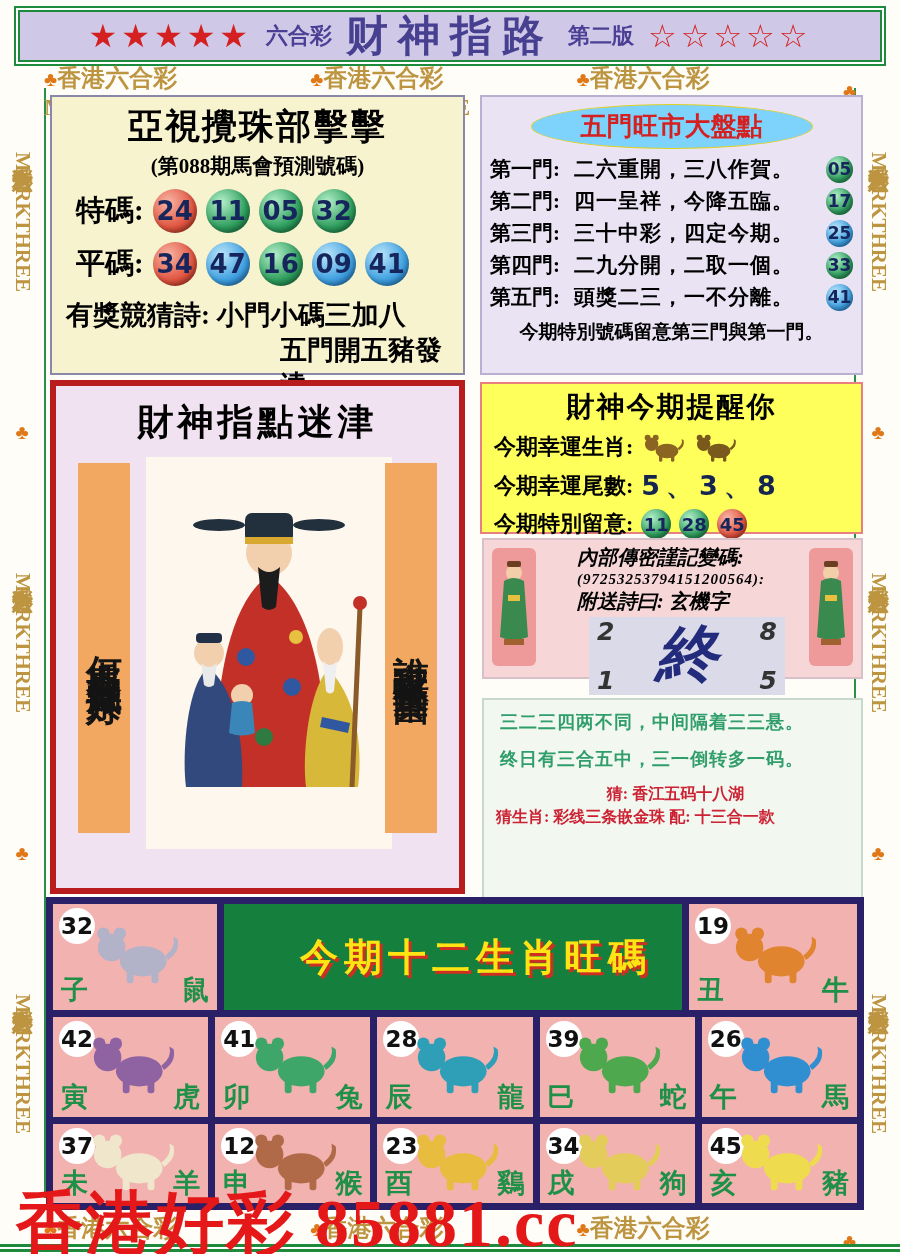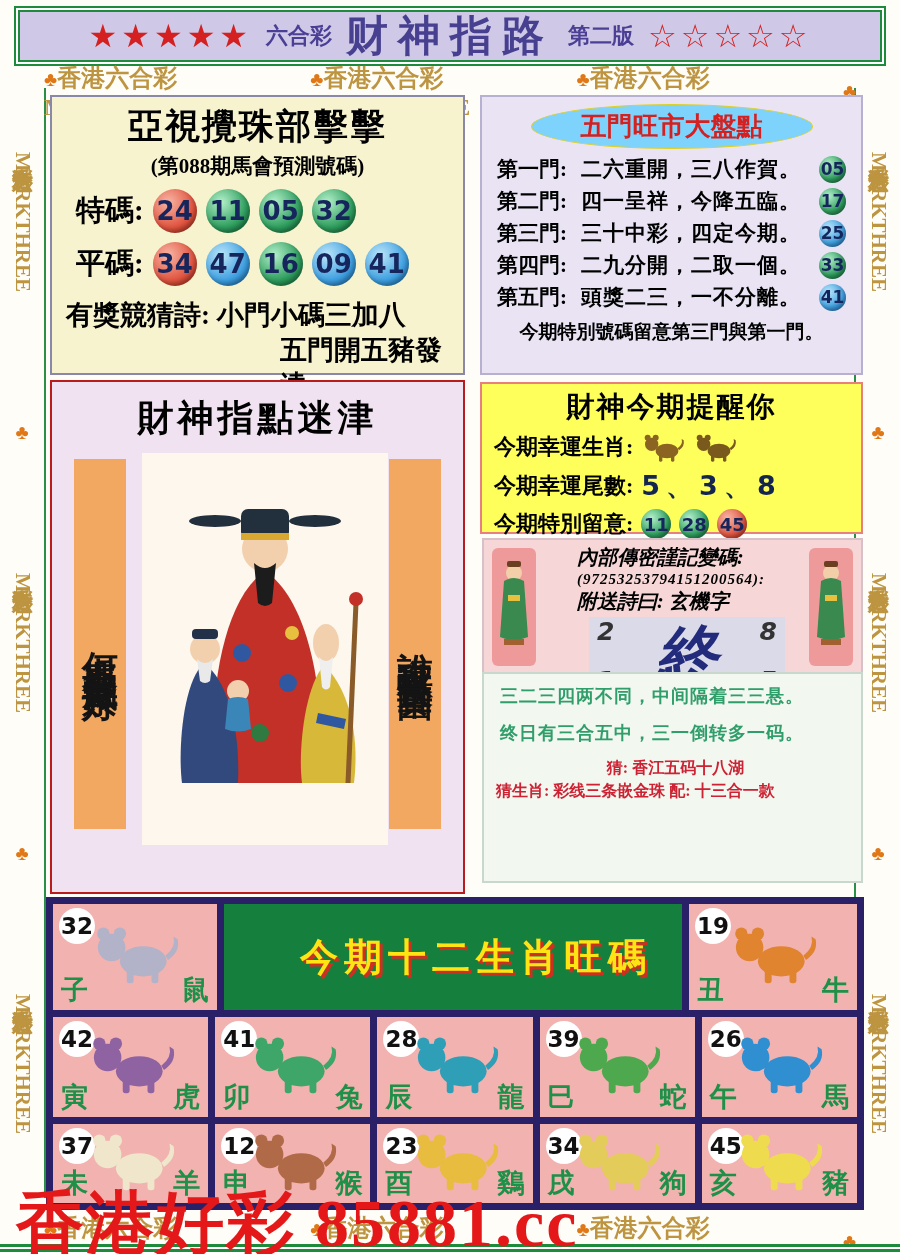--- a/index.html
+++ b/index.html
@@ -43,26 +43,26 @@
   .ball[data-color="green"]{background:radial-gradient(circle at 35% 30%,#b4f0ca,#2f9e5e 60%,#115f33);}
   .ball[data-color="blue"]{background:radial-gradient(circle at 35% 30%,#bce6fa,#3fa0e0 60%,#145c9e);}
   .boxA-poem{font-size:27px;font-weight:bold;text-align:left;margin:12px 0 0 4px;line-height:1.3;}
   .boxA-poem .l2{margin-left:214px;}
   
   .boxB{left:480px;top:95px;width:383px;height:280px;background:#e9e3f4;border:2px solid #b8b0d0;
         padding:5px 8px;}
   .boxB-title{width:280px;margin:2px auto 6px;background:#7dd3fc;border:1px solid #e0d020;
               border-radius:50%;text-align:center;color:#d42020;font-size:26px;font-weight:bold;
               padding:4px 0;}
-  .doorrow{display:flex;align-items:center;font-size:21px;font-weight:bold;margin:4px 7px;}
+  .doorrow{display:flex;align-items:center;font-size:21px;font-weight:bold;margin:4px 0;}
   .doorrow .dl{width:84px;}
   .doorrow .dt{flex:1;letter-spacing:1px;}
   .boxB-foot{font-size:19px;font-weight:bold;text-align:center;margin-top:8px;}
   
-  .boxC{left:50px;top:380px;width:415px;height:514px;background:#f0e2f0;border:2px solid #b91c1c;
+  .boxC{left:50px;top:380px;width:415px;height:514px;background:#f0e2f0;border:6px solid #b91c1c;
         padding:6px;}
   .boxC-title{text-align:center;font-size:36px;font-weight:bold;letter-spacing:4px;margin-top:6px;}
   .maze-body{position:relative;height:392px;margin-top:10px;}
   .couplet{position:absolute;top:6px;width:52px;height:370px;background:#f2a860;
            display:flex;align-items:center;justify-content:center;}
   .couplet.left{left:16px;} .couplet.right{right:16px;}
   .couplet .vtext{font-size:36px;font-weight:bold;color:#141414;letter-spacing:6px;}
   .painting{position:absolute;left:84px;top:0;width:246px;height:392px;}
   .boxC-bottom{font-size:27px;font-weight:bold;text-align:center;margin-top:14px;letter-spacing:2px;}
   
@@ -81,21 +81,21 @@
   .boxE-text{margin-left:87px;margin-right:58px;font-style:italic;}
   .boxE-l1{font-size:20px;font-weight:bold;}
   .boxE-l2{font-size:15px;font-weight:bold;letter-spacing:1px;}
   .boxE-l3{font-size:20px;font-weight:bold;}
   .mystery{position:relative;width:196px;height:78px;background:#dadae8;margin:2px auto 0;}
   .mystery .mchar{position:absolute;left:50%;top:50%;transform:translate(-50%,-52%);
                   font-size:62px;font-weight:bold;color:#232c7c;}
   .mcorner{position:absolute;font-size:25px;font-weight:bold;color:#333;font-family:"DejaVu Sans",sans-serif;}
   .mc-tl{left:8px;top:0px;} .mc-tr{right:8px;top:0px;} .mc-bl{left:8px;bottom:0px;} .mc-br{right:8px;bottom:0px;}
   
-  .boxF{left:482px;top:672px;width:381px;height:211px;background:#f2f7f0;border:2px solid #c8d8cc;
+  .boxF{left:482px;top:698px;width:381px;height:211px;background:#f2f7f0;border:2px solid #c8d8cc;
         padding:10px 6px 4px;}
   .boxF .gline{color:#2f9e6a;font-size:18px;font-weight:bold;margin:0 0 13px 10px;letter-spacing:1px;}
   .boxF .rline{color:#cc2233;font-size:16px;font-weight:bold;margin:2px 0 0 6px;}
   .boxF .rline2{text-align:center;}
   
   .grid{position:absolute;left:46px;top:897px;width:818px;height:313px;background:#2a2068;
         box-sizing:border-box;padding:7px;display:flex;flex-direction:column;gap:7px;}
   .grow{display:flex;gap:7px;}
   .grow.r1{height:106px;} .grow.r2{height:100px;} .grow.r3{flex:1;}
   .zcell{position:relative;background:#f2b2b0;overflow:hidden;flex:1;}

